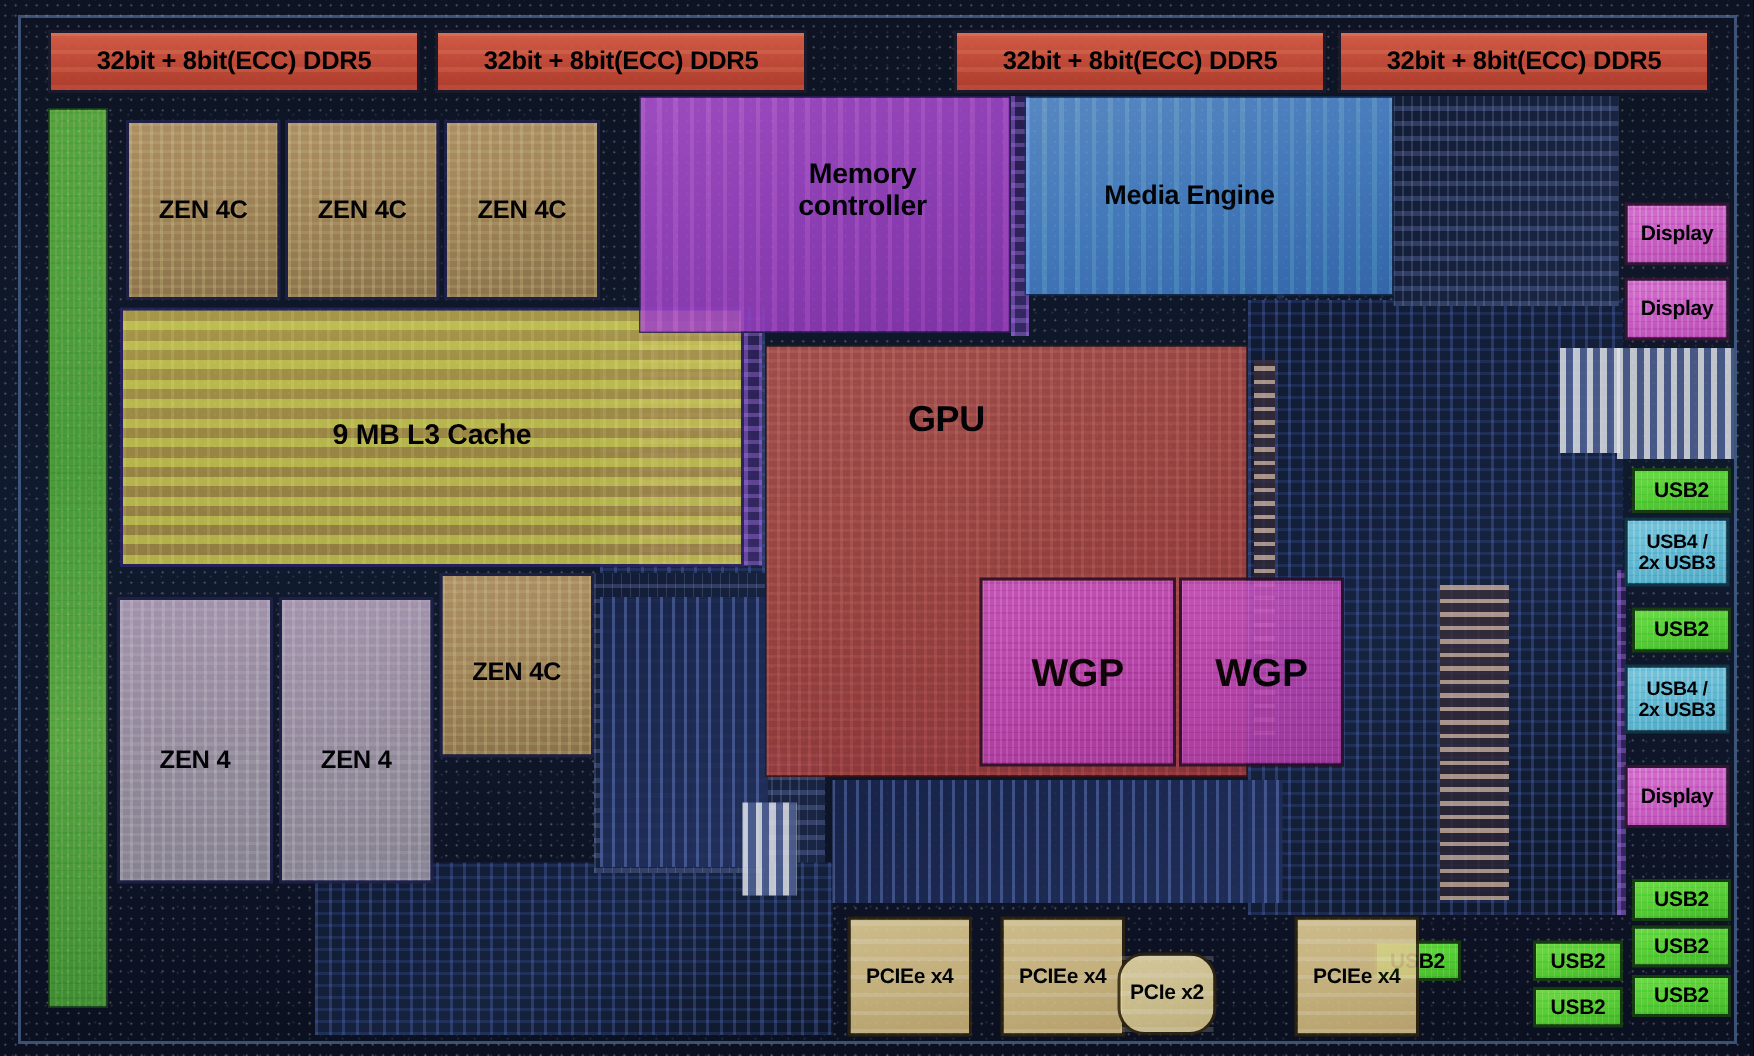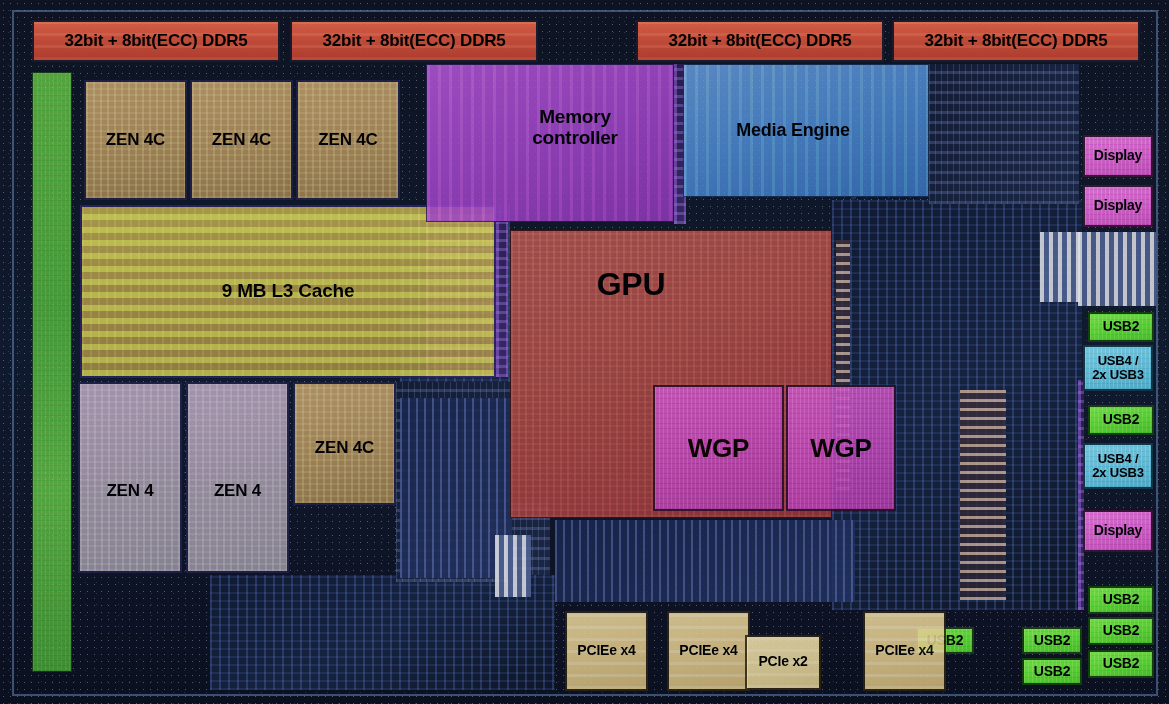--- a/index.html
+++ b/index.html
@@ -117,20 +117,21 @@
   }
   .zen4c{
     background:linear-gradient(170deg,#c2a06a 0%,#b08f5c 55%,#9a7d50 100%);
     border:2px solid #21214a;
     opacity:.88;
   }
   .zen4{
     background:linear-gradient(170deg,#bda9c4 0%,#ab9eb0 50%,#9a95a2 100%);
     border:2px solid #22224c;
     opacity:.85;
+    margin-top:16px;
   }
   .l3{
     background:linear-gradient(180deg,#b6ad5c 0%,#a79a55 50%,#9c8f52 100%);
     border:2px solid #2a2360;
     opacity:.88;
   }
   .misc{
     background:linear-gradient(170deg,#6ce04a 0%,#55cf3c 55%,#46b833 100%);
     border:2px solid #143c12;
     opacity:.72;
@@ -282,21 +283,21 @@
   <div class="blk memctl tex-vbars" style="left:426px;top:64px;width:248px;height:158px;">
     <div class="lbl" style="left:60px;right:10px;top:42px;font-size:19px;">Memory
 controller</div>
   </div>
 
   <div class="blk media tex-vbars" style="left:683px;top:64px;width:246px;height:133px;">
     <div class="lbl" style="left:14px;right:40px;top:36px;font-size:18px;margin-top:20px;">Media Engine</div>
   </div>
 
   <div class="blk gpu tex-grid" style="left:510px;top:230px;width:322px;height:288px;">
-    <div class="lbl" style="left:40px;width:160px;top:36px;font-size:32px;">GPU</div>
+    <div class="lbl" style="left:40px;width:160px;top:36px;font-size:24px;">GPU</div>
   </div>
 
   <div class="blk wgp tex-fine" style="left:653px;top:385px;width:131px;height:126px;">
     <div class="lbl" style="inset:0;display:flex;align-items:center;justify-content:center;font-size:26px;">WGP</div>
   </div>
   <div class="blk wgp tex-fine" style="left:786px;top:385px;width:110px;height:126px;">
     <div class="lbl" style="inset:0;display:flex;align-items:center;justify-content:center;font-size:26px;">WGP</div>
   </div>
 
 
@@ -342,20 +343,20 @@
   <div class="blk usb2 tex-fine" style="left:916px;top:627px;width:58px;height:27px;">
     <div class="lbl" style="inset:0;display:flex;align-items:center;justify-content:center;font-size:14px;">USB2</div>
   </div>
 
   <div class="blk pcie tex-hbars" style="left:553px;top:611px;width:83px;height:80px;">
     <div class="lbl" style="left:-6px;right:-6px;top:30px;font-size:14px;">PCIEe x4</div>
   </div>
   <div class="blk pcie tex-hbars" style="left:655px;top:611px;width:83px;height:80px;">
     <div class="lbl" style="left:-6px;right:-6px;top:30px;font-size:14px;">PCIEe x4</div>
   </div>
-  <div class="blk pcie2 tex-hbars" style="left:745px;top:635px;width:76px;height:55px;">
+  <div class="blk pcie2 tex-hbars" style="left:745px;top:635px;width:66px;height:55px;border-radius:18px;">
     <div class="lbl" style="left:-6px;right:-6px;top:17px;font-size:14px;">PCIe x2</div>
   </div>
   <div class="blk pcie tex-hbars" style="left:851px;top:611px;width:83px;height:80px;">
     <div class="lbl" style="left:-6px;right:-6px;top:30px;font-size:14px;">PCIEe x4</div>
   </div>
 
 </div>
 
 </body></html>

